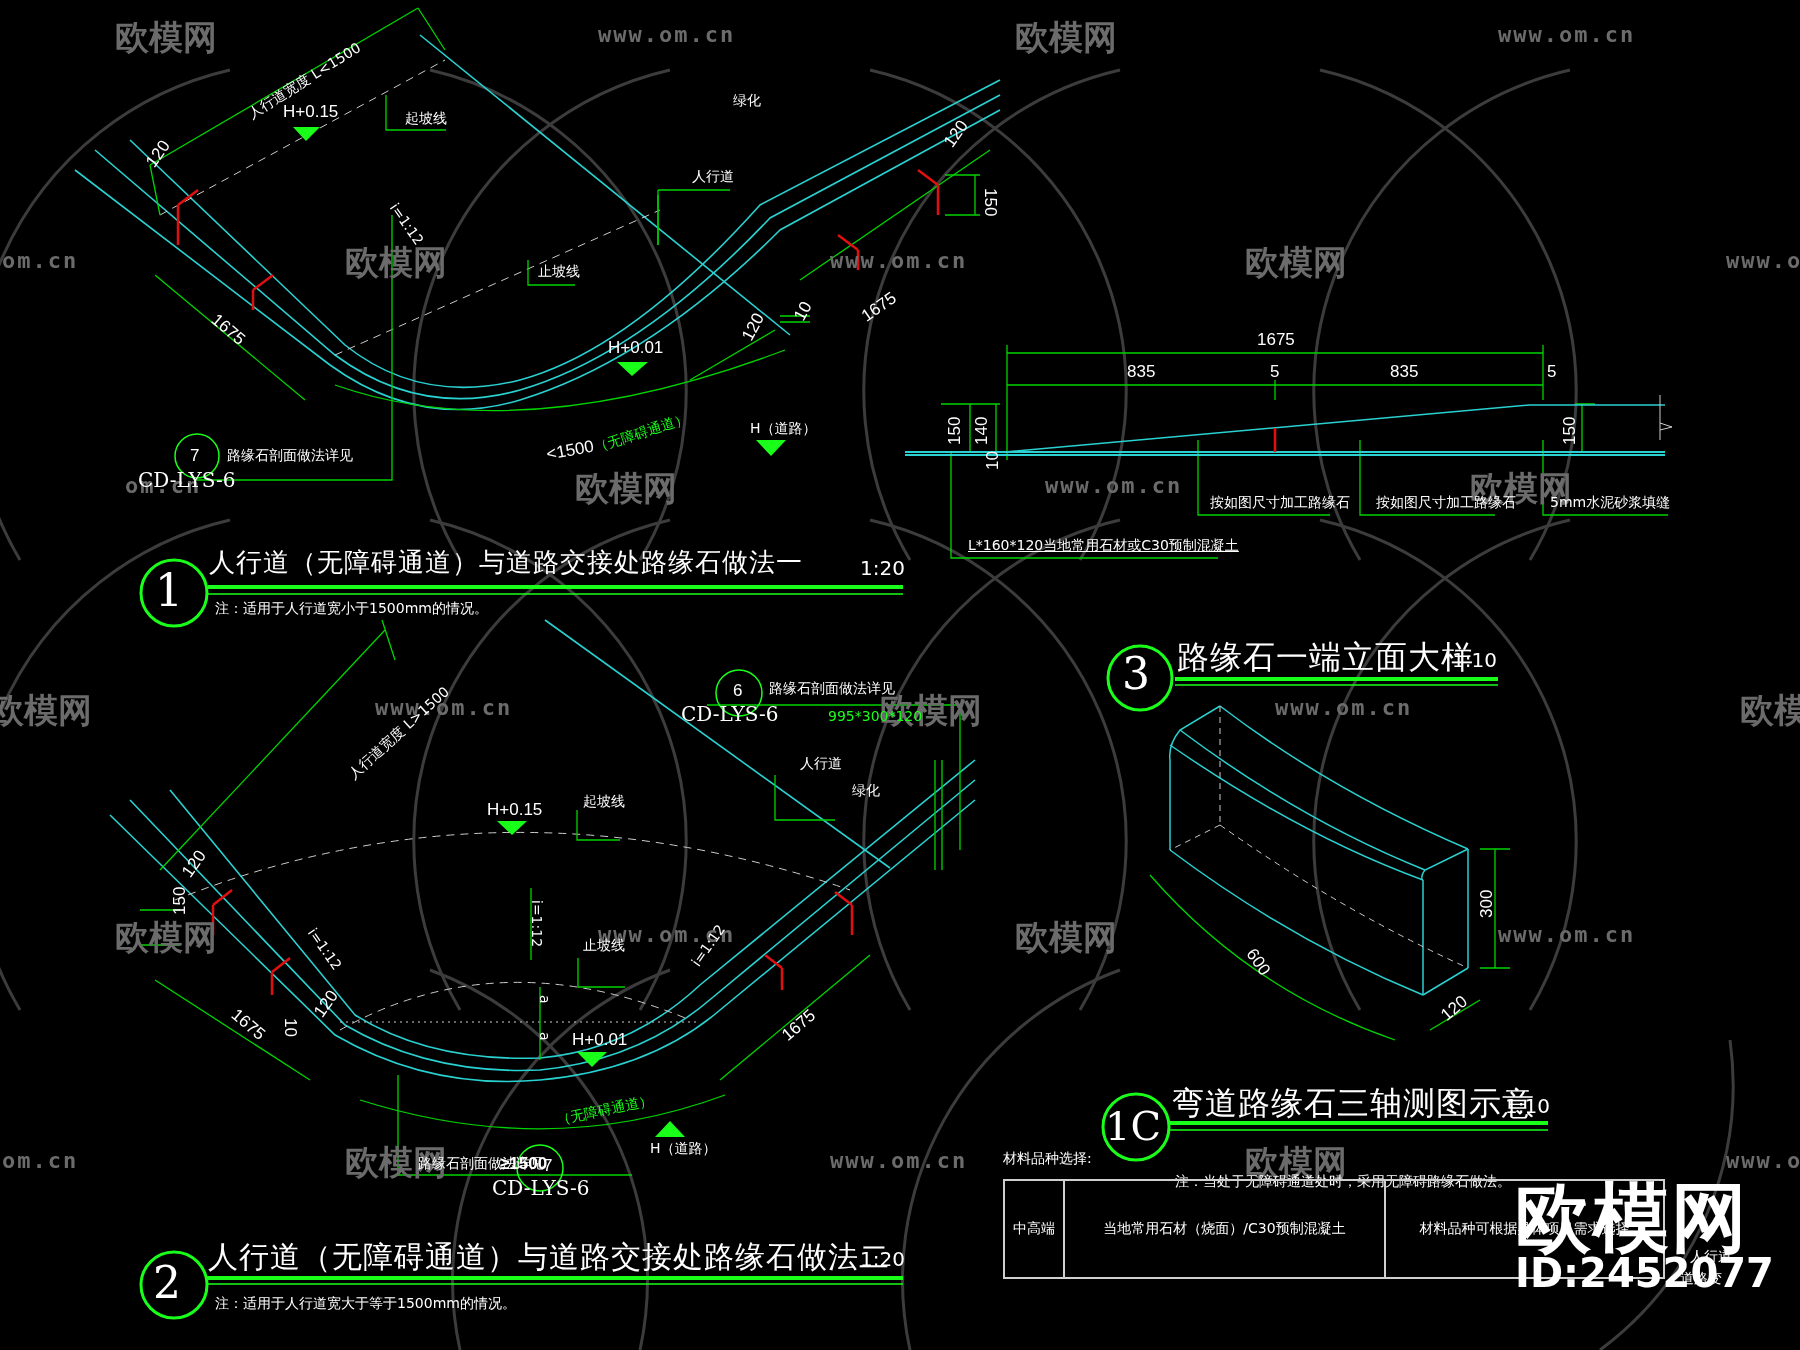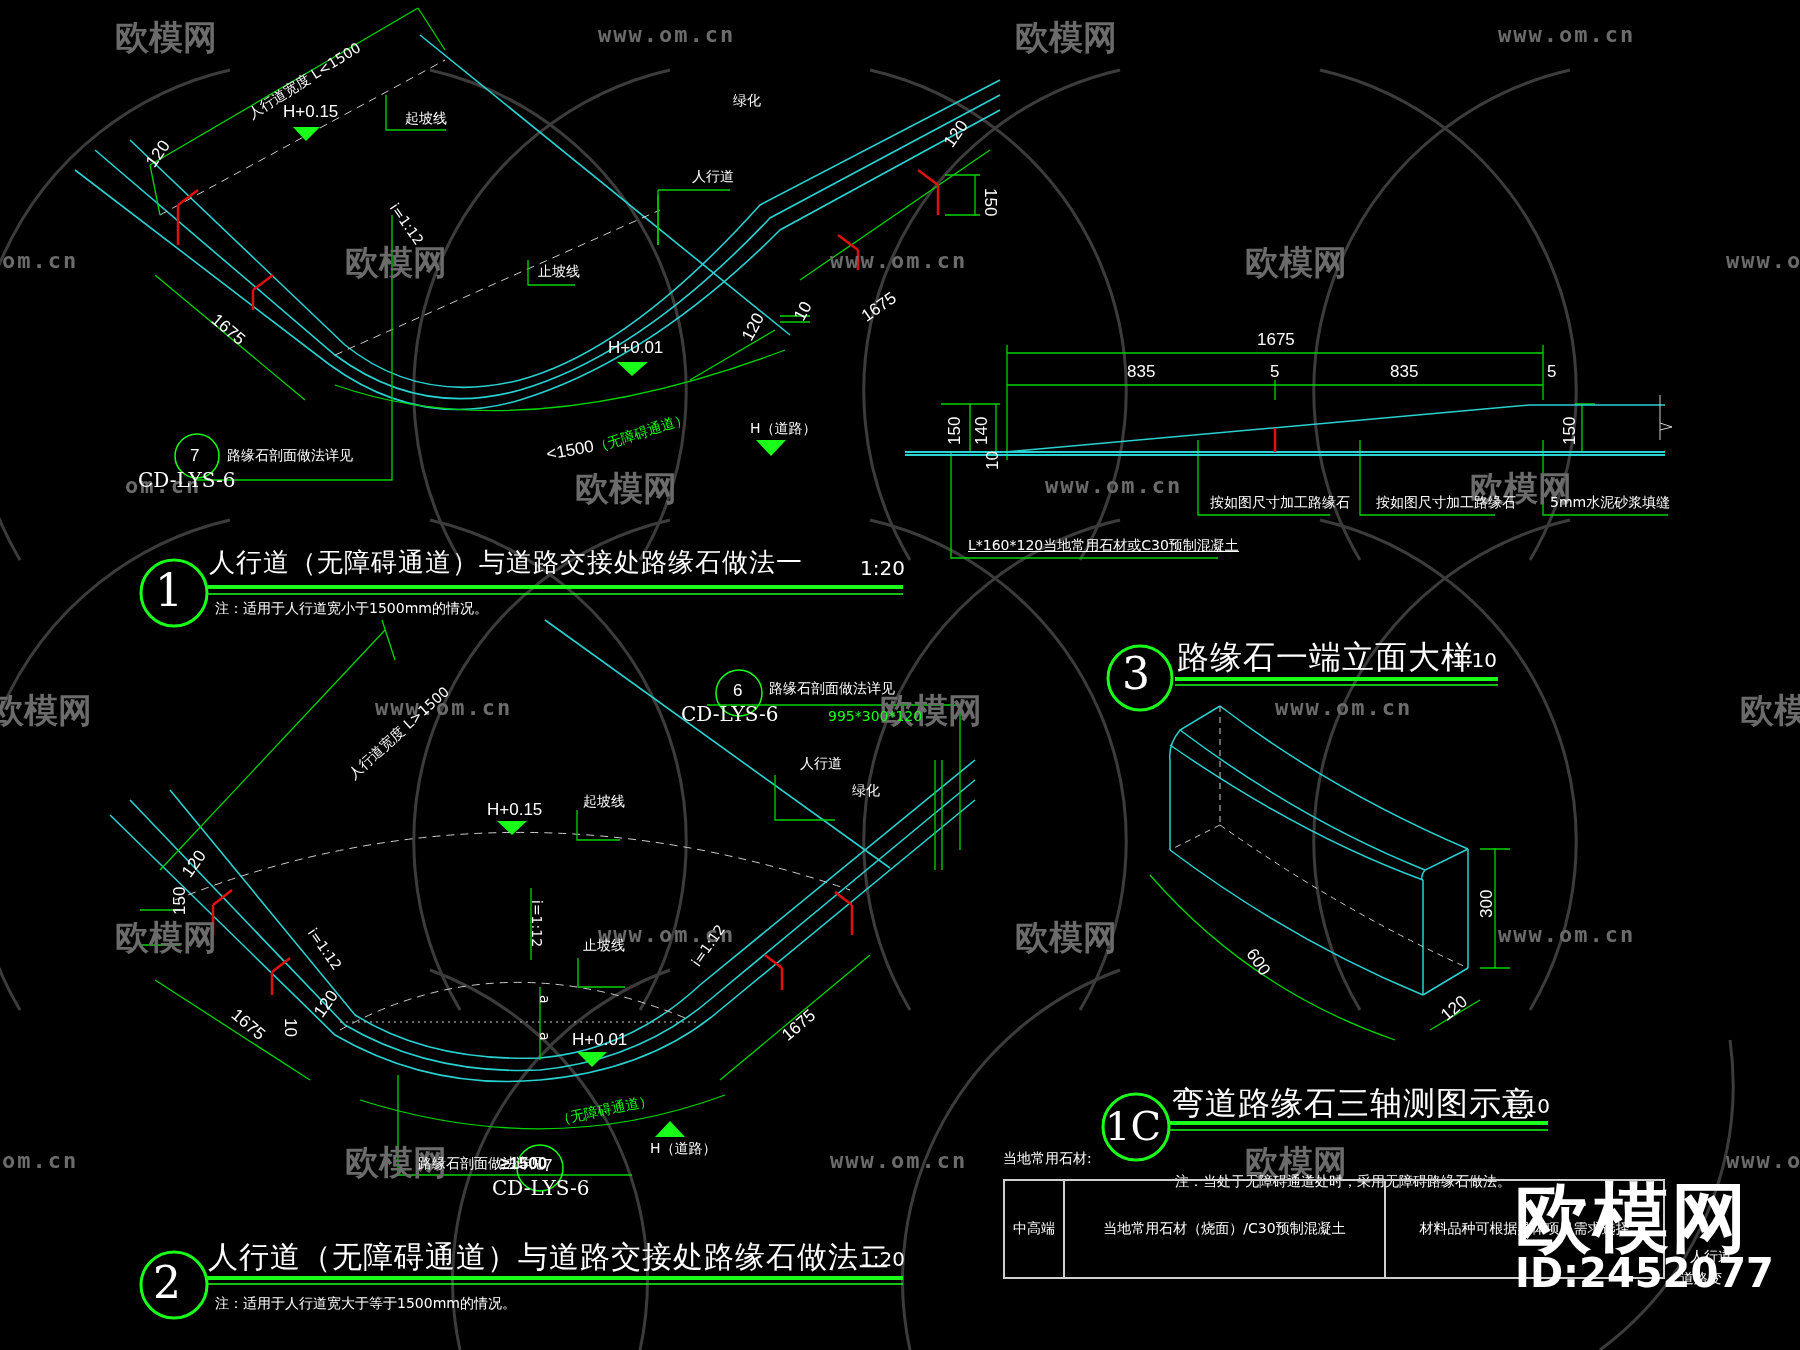--- a/index.html
+++ b/index.html
@@ -320,21 +320,21 @@
 <div class="t" style="left:1122px;top:648px;font-size:44px;font-family:'DejaVu Serif',serif;">3</div>
 <div class="t dim rot" style="left:1258px;top:945px;transform:rotate(55deg);">600</div>
 <div class="t dim rot" style="left:1477px;top:918px;transform:rotate(-90deg);">300</div>
 <div class="t dim rot" style="left:1437px;top:1010px;transform:rotate(-40deg);">120</div>
 
 <div class="t title" style="left:1172px;top:1082px;">弯道路缘石三轴测图示意</div>
 <div class="t scale" style="left:1505px;top:1094px;">1:10</div>
 <div class="t note" style="left:1175px;top:1173px;">注：当处于无障碍通道处时，采用无障碍路缘石做法。</div>
 <div class="t" style="left:1105px;top:1103px;font-size:40px;font-family:'DejaVu Serif',serif;">1C</div>
 
-<div class="t note" style="left:1003px;top:1150px;">当地常用石材:</div>
+<div class="t note" style="left:1003px;top:1150px;">材料品种选择:</div>
 <table class="mat">
   <tbody>
   <tr style="height:98px;">
     <td>中高端</td>
     <td>当地常用石材（烧面）/C30预制混凝土</td>
     <td>材料品种可根据具体项目需求选择</td>
   </tr>
 </tbody>
   </table>
 <div class="t note" style="left:1690px;top:1248px;">人行道</div>

